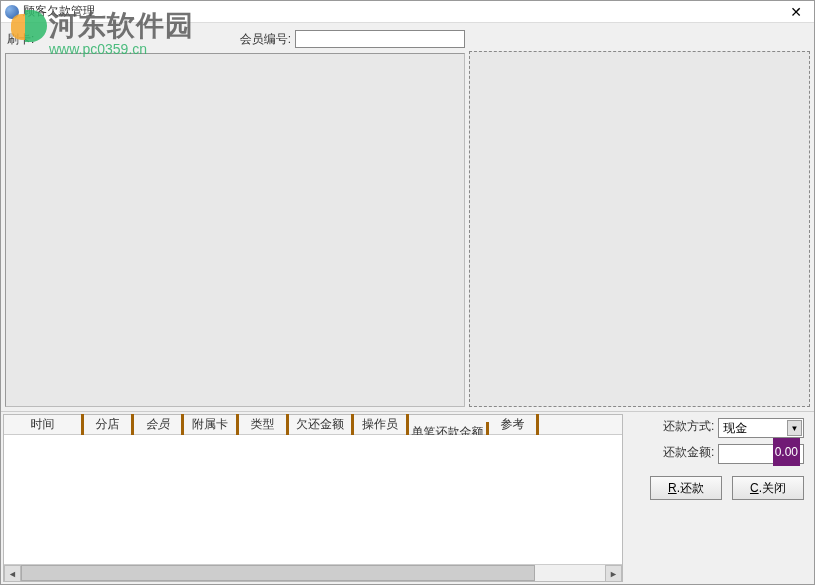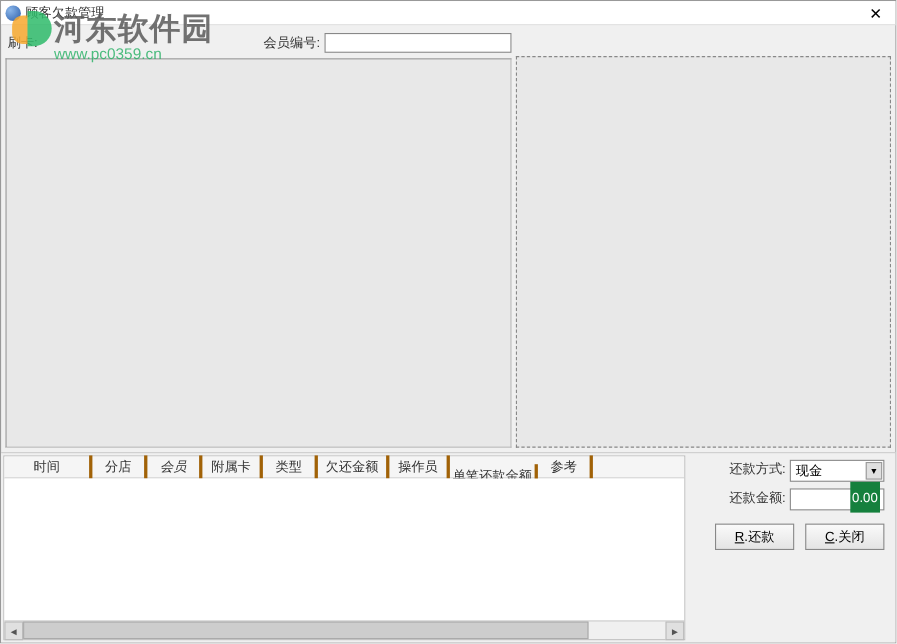--- a/index.html
+++ b/index.html
@@ -207,21 +207,21 @@
       flex: 1;
       height: 20px;
       border: 1px solid #888;
       background: #fff;
       text-align: right;
       padding: 0 3px;
       font-size: 12px;
       color: #006;
     }
     .amount-input .selected {
-      background: #15803d;
+      background: #701a75;
       color: #fff;
       padding: 7px 2px;
     }
     .btn-row {
       display: flex;
       gap: 10px;
       margin-top: 6px;
       justify-content: flex-end;
     }
     .btn {

